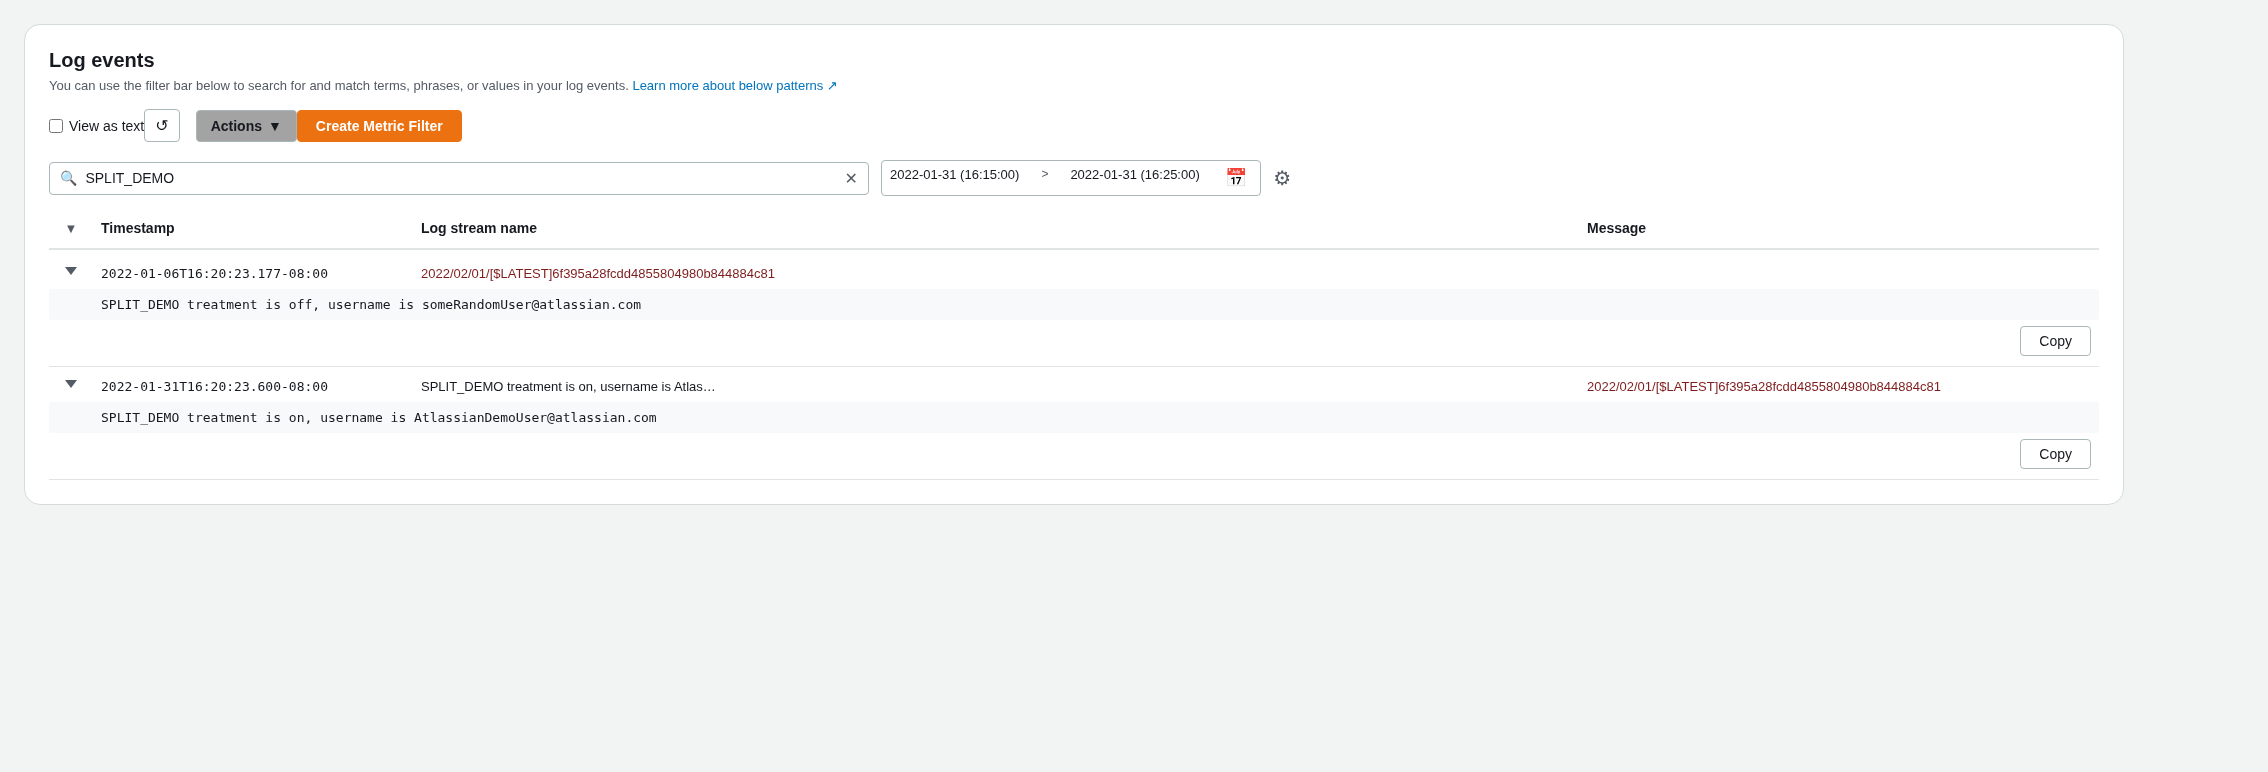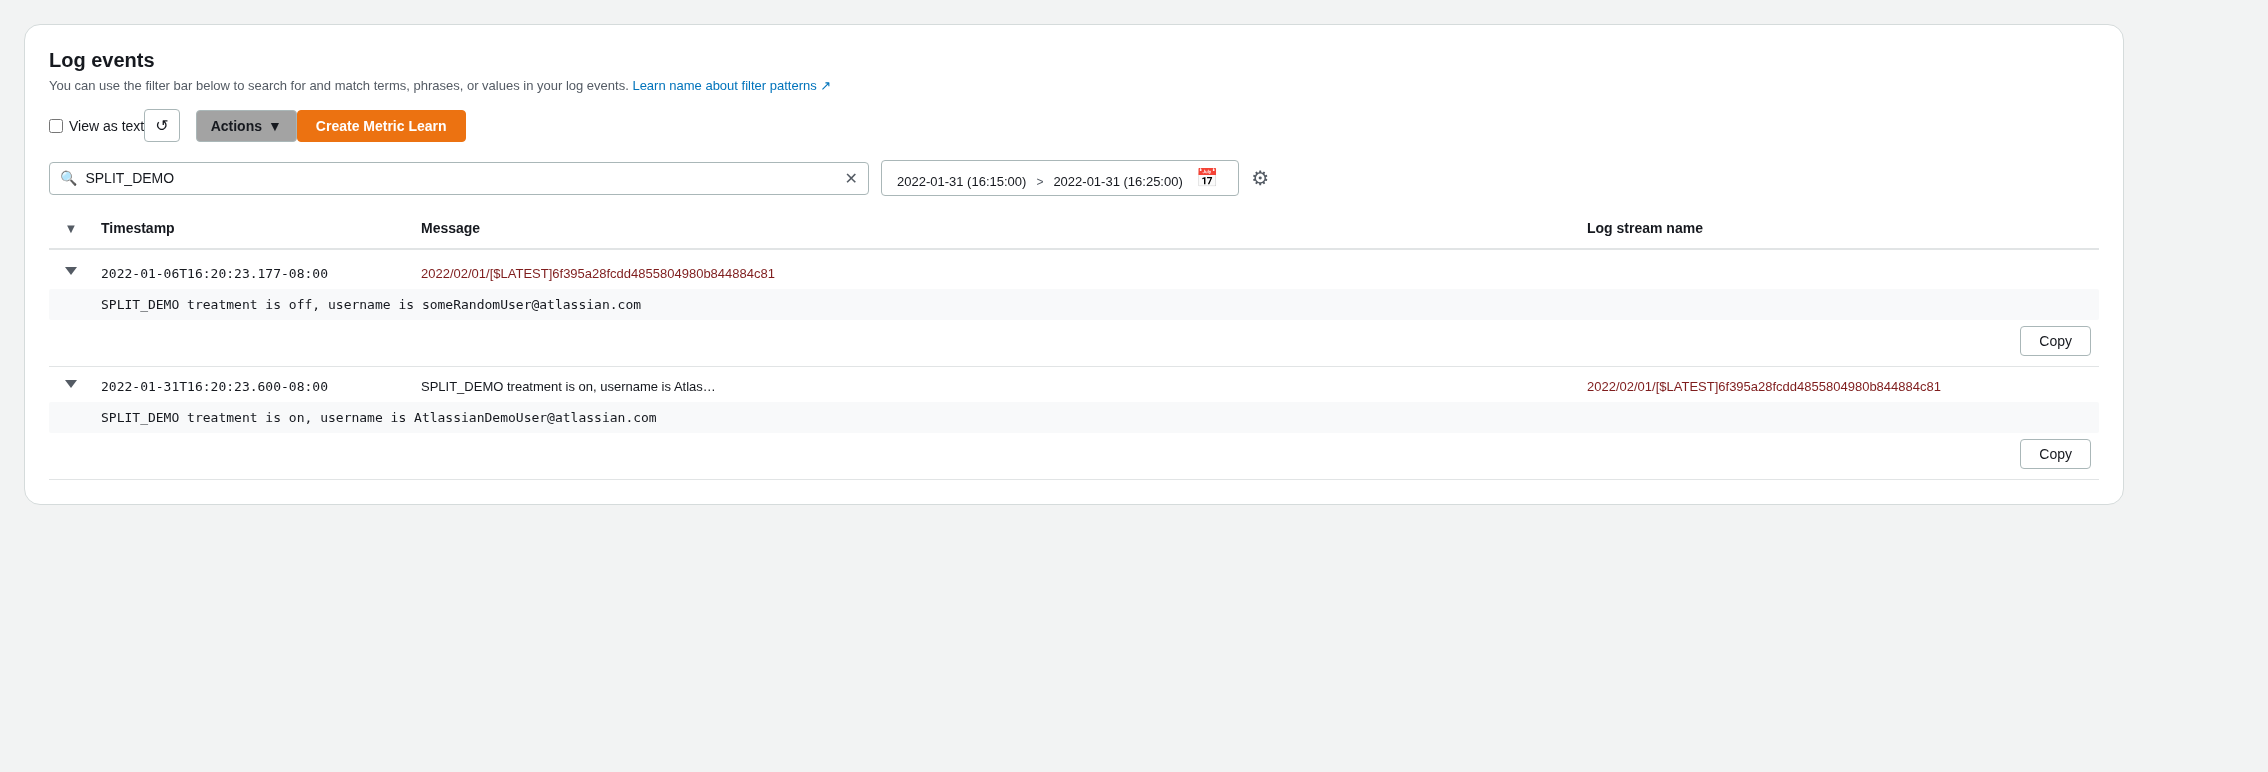--- a/index.html
+++ b/index.html
@@ -118,26 +118,26 @@
       background: none;
       border: none;
       cursor: pointer;
       color: #545b64;
       font-size: 16px;
       display: flex;
       align-items: center;
     }
     .date-range {
       display: flex;
-      align-items: flex-end;
-      border: 1px solid #aab7b8;
-      border-radius: 4px;
-      background: #fff;
-      padding: 6px 15px;
-      gap: 10px;
+      align-items: flex-start;
+      border: 1px solid #aab7b8;
+      border-radius: 4px;
+      background: #fff;
+      padding: 6px 8px;
+      gap: 22px;
       font-size: 13px;
       color: #16191f;
       cursor: pointer;
     }
     .date-range .arrow { color: #545b64; font-size: 12px; }
     .date-cal-btn {
       background: none;
       border: none;
       cursor: pointer;
       font-size: 18px;
@@ -252,39 +252,39 @@
   </style>
 </head>
 <body>
 
 <div class="container">
 
   <div class="page-title">Log events</div>
   <div class="description">
     <span>You can use the filter bar below to search for and match terms, phrases, or values in your log events.</span>
     <a href="#">
-      <span>Learn name about filter patterns</span>
+      <span>Learn more about below patterns</span>
       <span> ↗</span>
     </a>
   </div>
 
   <div class="toolbar">
     <label class="checkbox-label">
       <input type="checkbox" style="">
       <span>View as text</span>
     </label>
     <button class="btn-icon">
       <span>↺</span>
     </button>
     <button class="btn-actions">
       <span>Actions</span>
       <span>▼</span>
     </button>
     <button class="btn-create">
-      <span>Create Metric Learn</span>
+      <span>Create Metric Filter</span>
     </button>
   </div>
 
   <div class="search-row">
     <div class="search-box">
       <span class="search-icon-wrap">🔍</span>
       <input class="search-input" type="text" value="SPLIT_DEMO" style="">
       <button class="clear-btn">
         <span>✕</span>
       </button>
@@ -301,22 +301,22 @@
       <span>⚙</span>
     </button>
   </div>
 
   <div class="table-area">
     <div class="table-header">
       <div class="table-header-cell">
         <span class="sort-icon">▼</span>
       </div>
       <div class="table-header-cell">Timestamp</div>
+      <div class="table-header-cell">Log stream name</div>
       <div class="table-header-cell">Message</div>
-      <div class="table-header-cell">Log stream name</div>
     </div>
 
     <div class="log-row">
       <div class="log-row-main">
         <div class="log-row-expand">
           <div class="triangle"></div>
         </div>
         <div class="log-timestamp">2022-01-06T16:20:23.177-08:00</div>
         <div class="log-stream-name">2022/02/01/[$LATEST]6f395a28fcdd4855804980b844884c81</div>
       </div>

